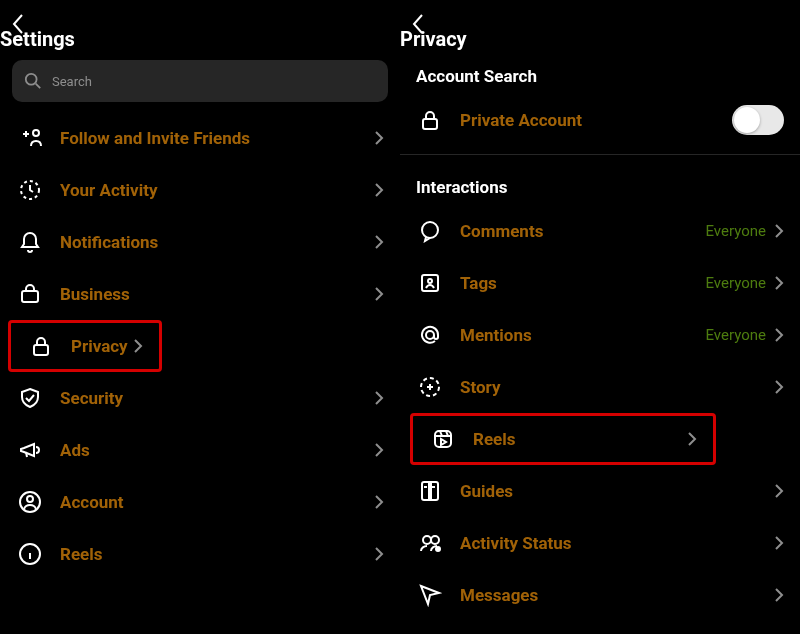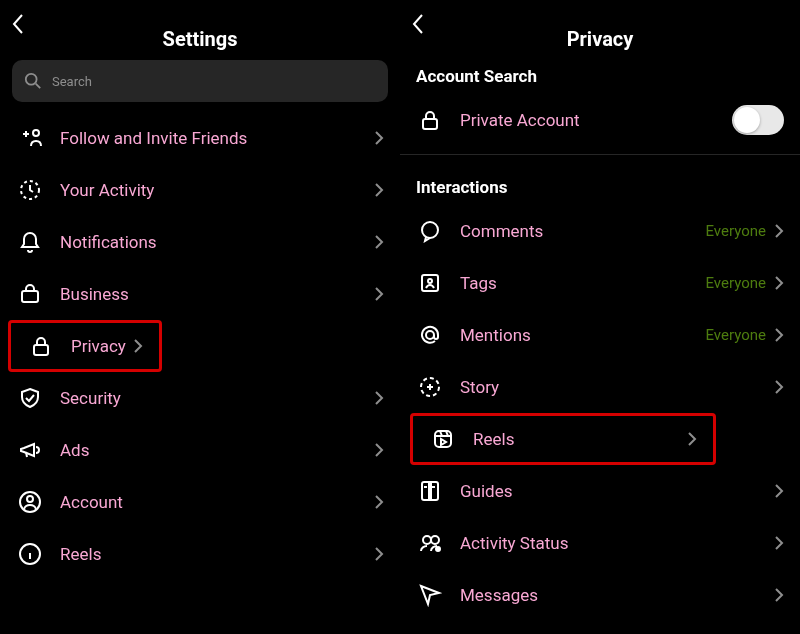--- a/index.html
+++ b/index.html
@@ -1,26 +1,26 @@
 <!DOCTYPE html>
 <html><head>
 <meta charset="utf-8">
 <style>
 *{margin:0;padding:0;box-sizing:border-box;font-family:-apple-system,BlinkMacSystemFont,"Segoe UI",Roboto,Helvetica,Arial,sans-serif;}
 body{background:#000;color:#fff;width:800px;height:634px;display:flex;overflow:hidden;}
 .panel{width:400px;height:634px;background:#000;display:flex;flex-direction:column;}
 .header{display:flex;align-items:center;height:48px;position:relative;margin-bottom:4px;}
 .back{width:36px;display:flex;align-items:center;justify-content:center;cursor:pointer;}
-.title{position:absolute;left:0;right:0;text-align:center;font-size:20px;font-weight:700;pointer-events:none;margin-top:29px;}
+.title{position:absolute;left:0;right:0;text-align:left;font-size:20px;font-weight:700;pointer-events:none;margin-top:29px;}
 .search{margin:8px 12px 10px;background:#262626;border-radius:10px;height:42px;display:flex;align-items:center;padding:0 12px;cursor:text;}
 .search svg{margin-right:10px;}
 .search span{color:#8e8e8e;font-size:13px;}
 .item{display:flex;align-items:center;height:52px;padding:0 16px;cursor:pointer;}
 .item .ic{width:28px;height:28px;display:flex;align-items:center;justify-content:center;margin-right:16px;flex-shrink:0;}
-.item .lbl{flex:1;font-size:17px;color:#f9a8d4;}
+.item .lbl{flex:1;font-size:17px;color:#a16207;font-weight:bold;}
 .item .val{color:#4d7c0f;font-size:15px;margin-right:8px;}
 .item .chev{color:#8e8e8e;}
 .section-title{font-size:17px;font-weight:700;color:#fff;padding:14px 16px 8px;}
 .divider{border-bottom:1px solid #262626;margin:8px 0;}
 .toggle{width:52px;height:30px;background:#e8e8e8;border-radius:15px;position:relative;cursor:pointer;}
 .toggle::after{content:"";position:absolute;width:26px;height:26px;background:#fff;border-radius:50%;top:2px;left:2px;box-shadow:0 1px 3px rgba(0,0,0,.3);}
 .hl{border:3px solid #d40000;border-radius:4px;}
 .hl-privacy{margin:0 238px 0 8px;}
 .hl-reels{margin:0 84px 0 10px;}
 svg{stroke:#fff;fill:none;stroke-width:2;}

